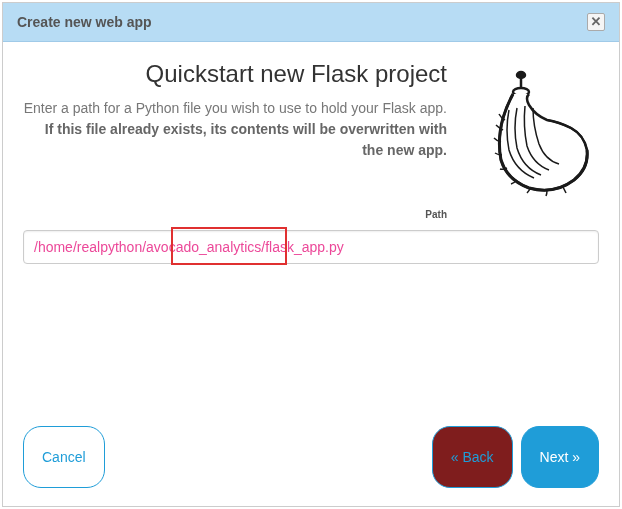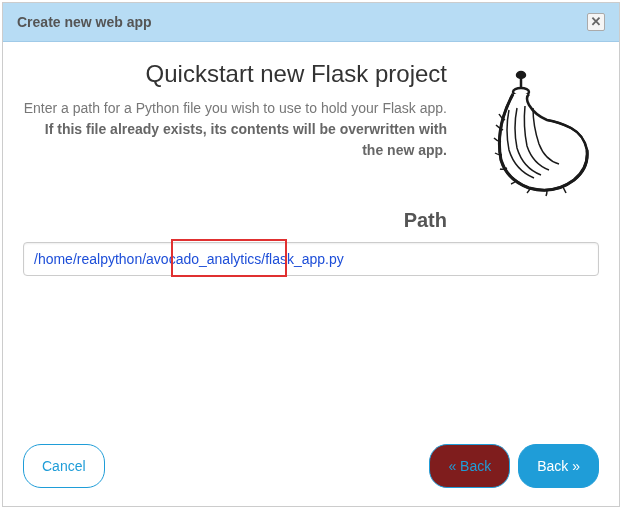--- a/index.html
+++ b/index.html
@@ -75,58 +75,58 @@
     .description {
       font-size: 14px;
       color: #777;
       line-height: 1.5;
       margin-bottom: 12px;
     }
     .description b {
       color: #666;
     }
     .path-label {
-      font-size: 20px;
+      font-size: 10px;
       font-weight: bold;
       color: #555;
       margin-bottom: 8px;
       display: block;
       margin-top: 48px;
     }
     .path-input-wrap {
       position: relative;
       margin-top: 2px;
     }
     .path-input {
       width: 100%;
       padding: 8px 10px;
       border: 1px solid #ccc;
       border-radius: 4px;
       font-size: 14px;
-      color: #1d4ed8;
+      color: #ec4899;
       background: #fff;
       box-shadow: inset 0 1px 2px rgba(0,0,0,0.07);
     }
     .highlight-box {
       position: absolute;
       border: 2px solid #e03030;
       top: -3px;
       height: 38px;
       pointer-events: none;
     }
     .dialog-footer {
       padding: 14px 20px 18px 20px;
       display: flex;
       justify-content: space-between;
       align-items: center;
       margin-top: auto;
     }
     .btn {
       border-radius: 18px;
-      padding: 13px 18px;
+      padding: 22px 18px;
       font-size: 14px;
       cursor: pointer;
       border: 1px solid transparent;
       background: none;
     }
     .btn-cancel {
       color: #1f9dd8;
       border-color: #1f9dd8;
       background: #fff;
     }
@@ -199,16 +199,16 @@
     <div class="path-input-wrap">
       <input type="text" class="path-input" value="/home/realpython/avocado_analytics/flask_app.py" style="">
       <div class="highlight-box" style="left:148px; width:116px;"></div>
     </div>
   </div>
 
   <div class="dialog-footer">
     <button class="btn btn-cancel">Cancel</button>
     <div class="footer-right">
       <button class="btn btn-back">« Back</button>
-      <button class="btn btn-next">Back »</button>
+      <button class="btn btn-next">Next »</button>
     </div>
   </div>
 </div>
 
 </body></html>

